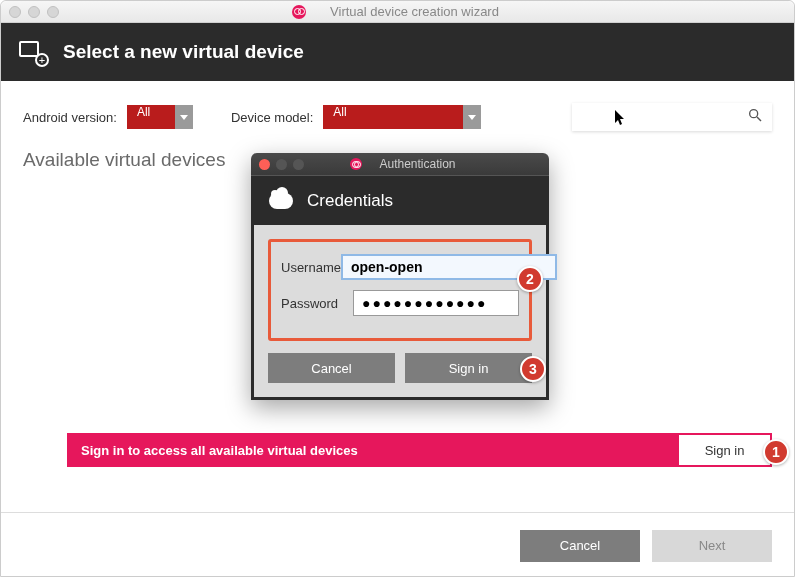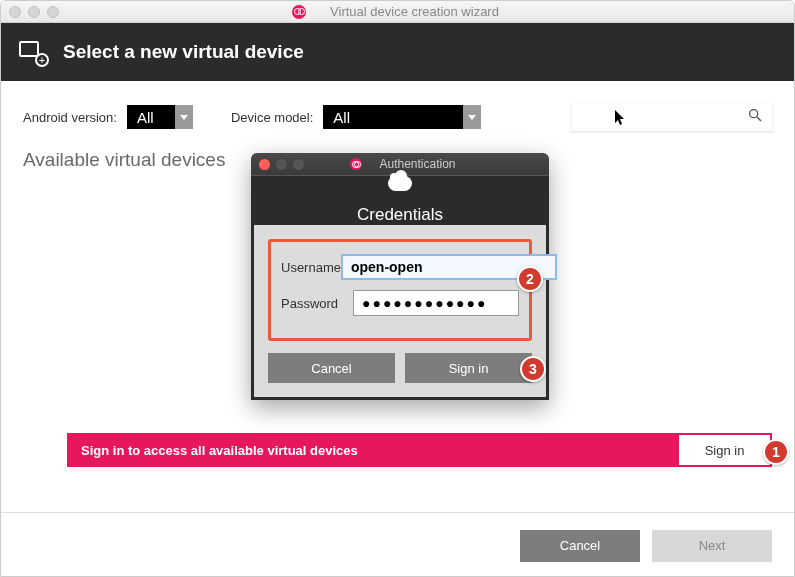--- a/index.html
+++ b/index.html
@@ -15,21 +15,21 @@
 
   .header-bar { background:#2b2b2b; height:58px; display:flex; align-items:center; padding:0 18px; gap:18px; }
   .device-icon { width:26px; height:22px; position:relative; }
   .device-icon .rect { width:20px; height:16px; border:2px solid #fff; border-radius:2px; position:absolute; top:0; left:0;}
   .device-icon .plus { width:14px; height:14px; border-radius:50%; background:#2b2b2b; border:2px solid #fff; position:absolute; bottom:-4px; right:-4px; display:flex; align-items:center; justify-content:center; color:#fff; font-size:11px; line-height:1;}
   .header-title { color:#fff; font-size:19px; font-weight:600; }
 
   .content { padding: 22px 22px 0 22px; position:relative; height: calc(577px - 22px - 58px); }
   .filters { display:flex; align-items:center; gap:10px; }
   .flabel { font-size:13px; color:#333; }
-  .fselect { background:#000000; color:#fff; height:24px; display:flex; align-items:center; position:relative; font-size:15px;}
+  .fselect { background:#b91c1c; color:#fff; height:24px; display:flex; align-items:flex-start; position:relative; font-size:12px;}
   .fselect .val { padding:0 10px; min-width:48px;}
   .fselect .dd { width:18px; height:24px; background:#9a9a9a; display:flex; align-items:center; justify-content:center;}
   .fselect.wide .val { min-width:140px;}
   .spacer { flex:1; }
   .search { width:200px; height:28px; border:1px solid #fff; box-shadow:0 1px 3px rgba(0,0,0,0.15); display:flex; align-items:center; padding:0 8px; justify-content:flex-end; position:relative;}
   .search svg { width:16px; height:16px; }
   .cursor-ptr { position:absolute; left:40px; top:6px; font-size:14px; color:#000;}
 
   .section-title { font-size:19px; color:#6a6a6a; margin-top:18px; font-weight:400;}
   .device-area { height:230px; }
@@ -42,21 +42,21 @@
   .btn { width:120px; height:32px; display:flex; align-items:center; justify-content:center; font-size:13px; }
   .btn.gray { background:#7d7d7d; color:#fff; }
   .btn.light { background:#d8d8d8; color:#888; }
 
   
   .modal-wrap { position:absolute; left:250px; top:152px; width:298px; box-shadow:0 8px 24px rgba(0,0,0,0.35); border-radius:6px 6px 0 0; overflow:visible;}
   .modal-titlebar { height:22px; background:linear-gradient(#4a4a4a,#3a3a3a); display:flex; align-items:center; padding:0 8px; border-radius:6px 6px 0 0;}
   .mtl { width:11px; height:11px; border-radius:50%; margin-right:6px;}
   .mtl.red{background:#ff5f57;} .mtl.g{background:#555;} .mtl.g2{background:#555;}
   .modal-titlebar-center{flex:1; text-align:center; color:#ccc; font-size:12px; display:flex; align-items:center; justify-content:center; gap:17px;}
-  .modal-header { background:#2b2b2b; height:50px; display:flex; align-items:center; padding:0 18px; gap:14px; border-top:1px solid #555;flex-direction:column;}
+  .modal-header { background:#2b2b2b; height:50px; display:flex; align-items:center; padding:0 18px; gap:14px; border-top:1px solid #555;}
   .cloud-icon{ width:24px; height:16px; background:#fff; border-radius:10px; position:relative;}
   .cloud-icon::before{content:"";position:absolute;width:12px;height:12px;background:#fff;border-radius:50%;top:-6px;left:7px;}
   .cloud-icon::after{content:"";position:absolute;width:8px;height:8px;background:#fff;border-radius:50%;top:-3px;left:2px;}
   .modal-header-title{color:#fff; font-size:17px; font-weight:500;}
   .modal-body { background:#dcdcdc; padding:14px 14px 14px 14px; border:3px solid #2b2b2b; border-top:none;}
   .cred-box { border:3px solid #e85a3a; border-radius:3px; padding:12px 10px 12px 10px; position:relative; background:#dcdcdc;}
   .field-row { display:flex; align-items:center; margin-bottom:10px;}
   .field-row:last-child{margin-bottom:0;}
   .field-label{ width:72px; font-size:13px; color:#333;}
   .field-input{ flex:1; height:26px; background:#fff; border:1px solid #999; padding:8px 8px; font-size:14px; font-weight:600; outline:none;}

